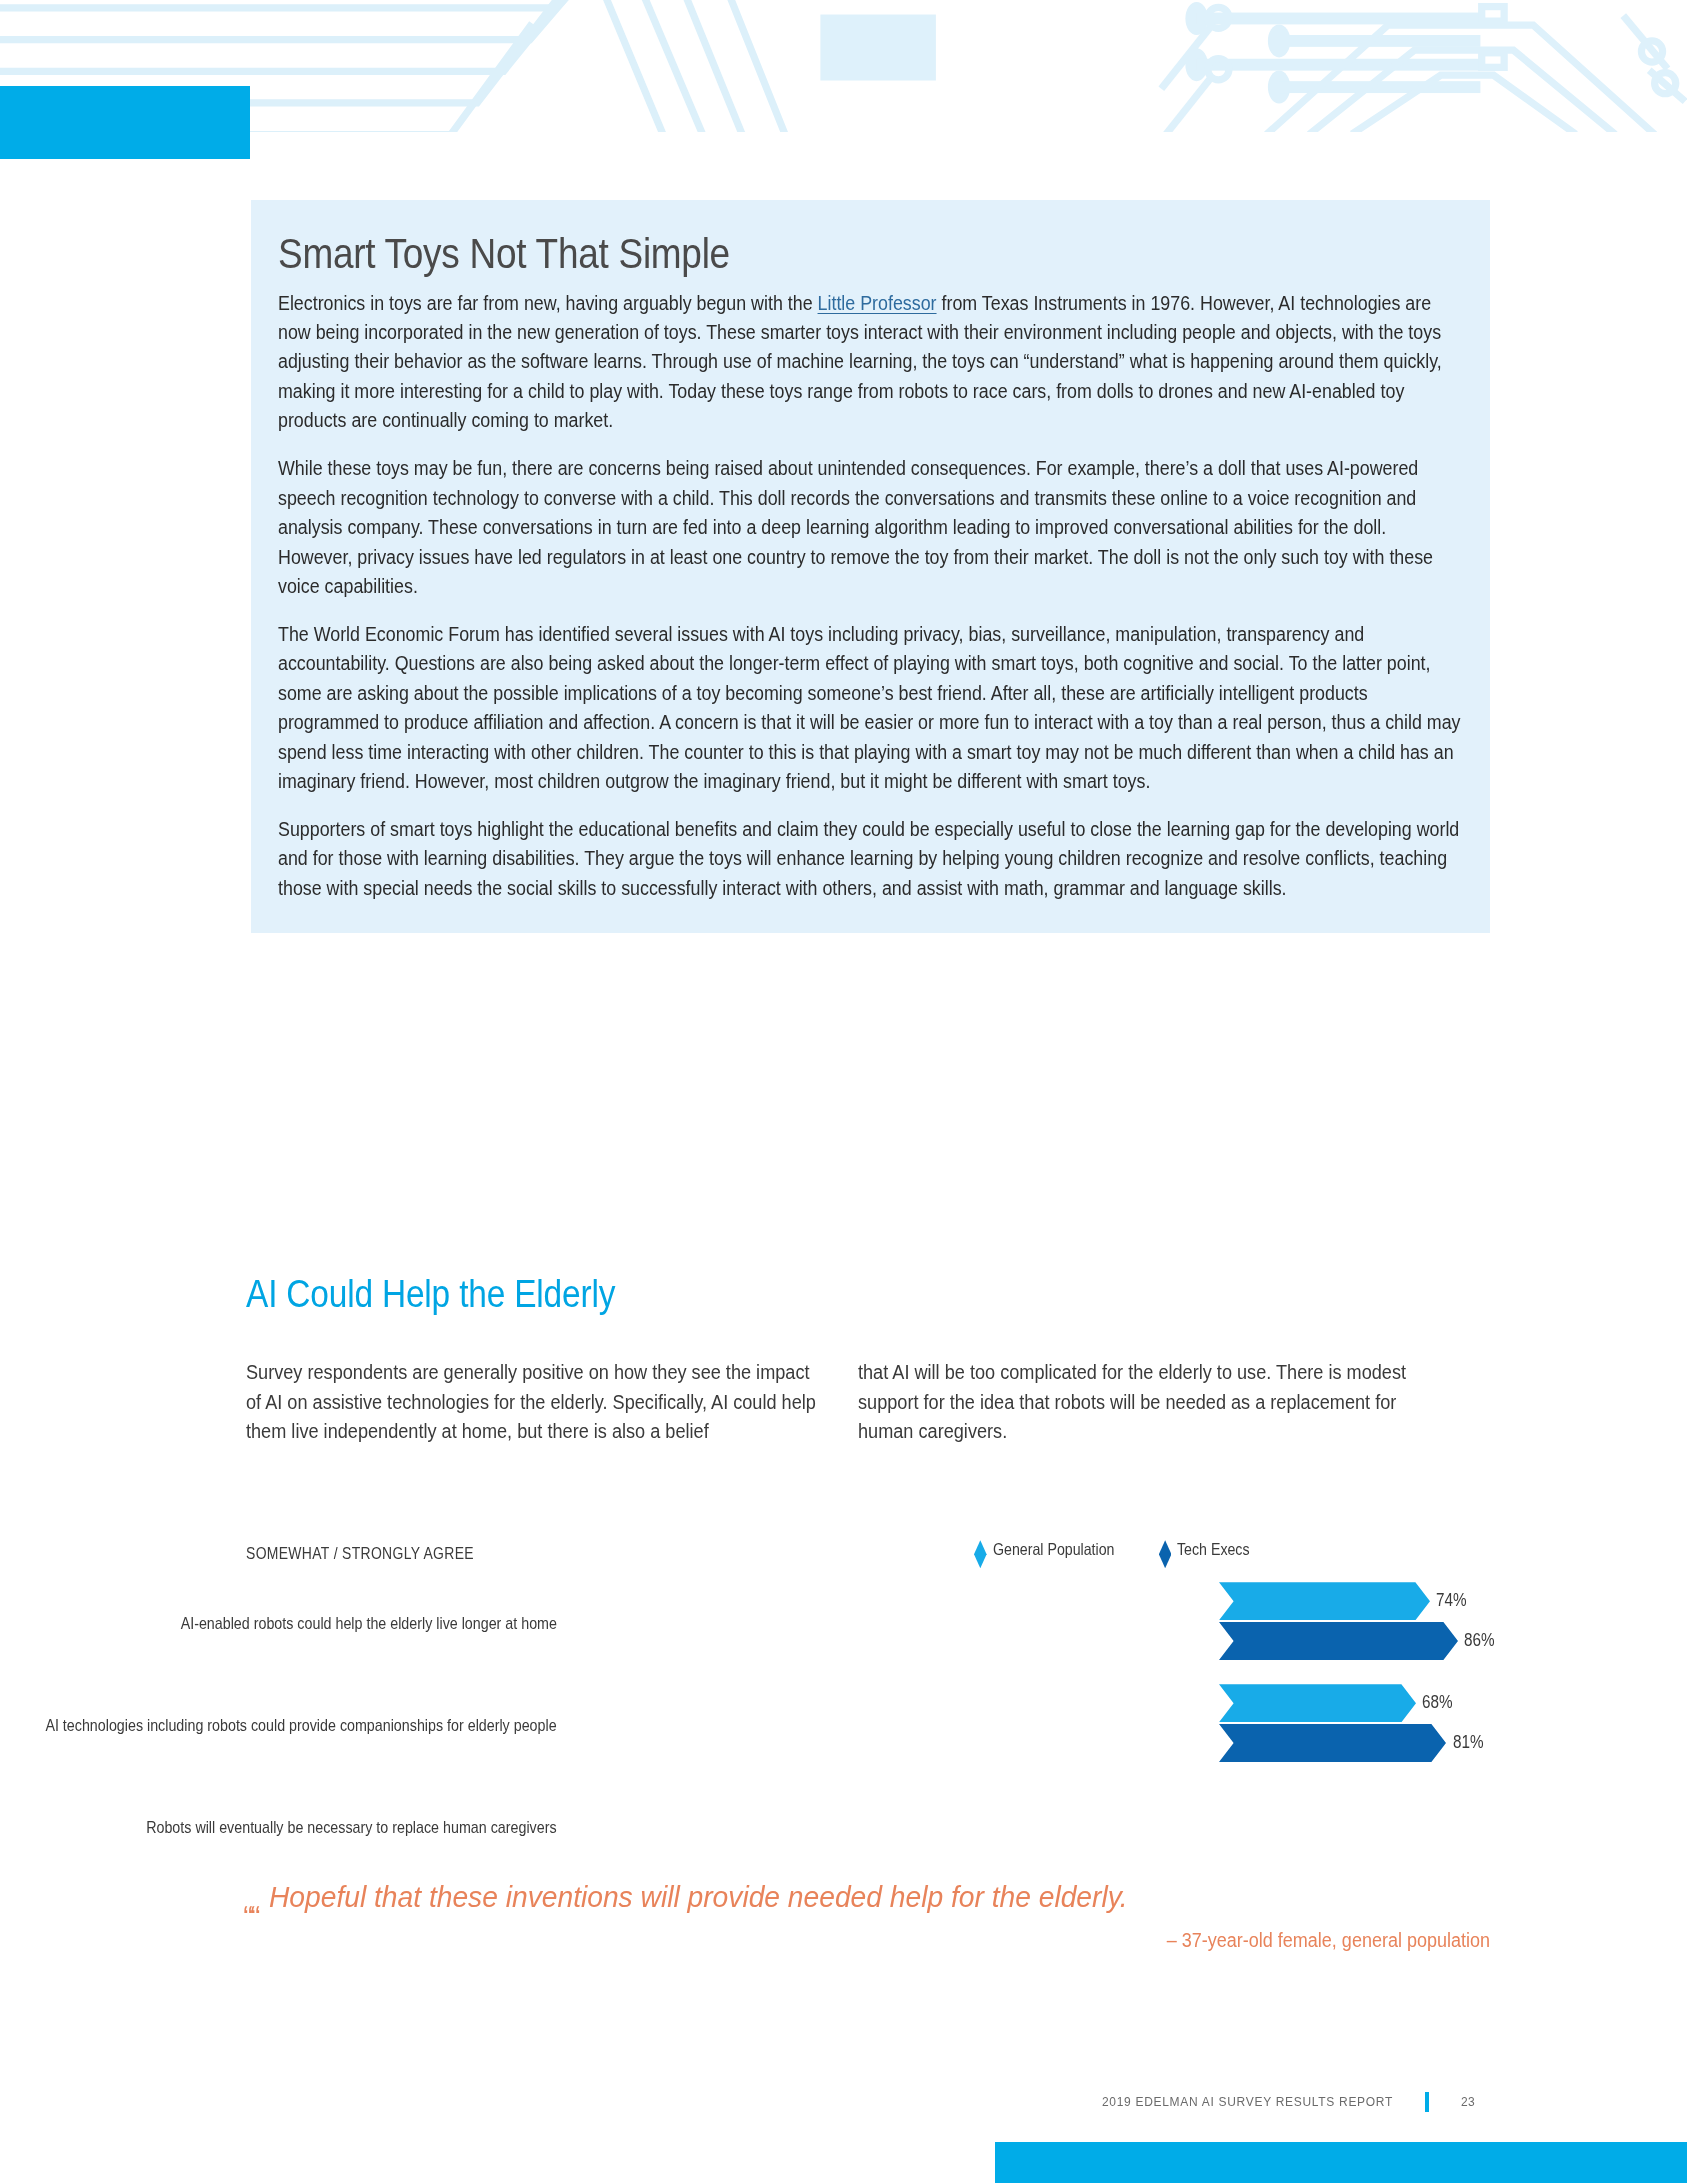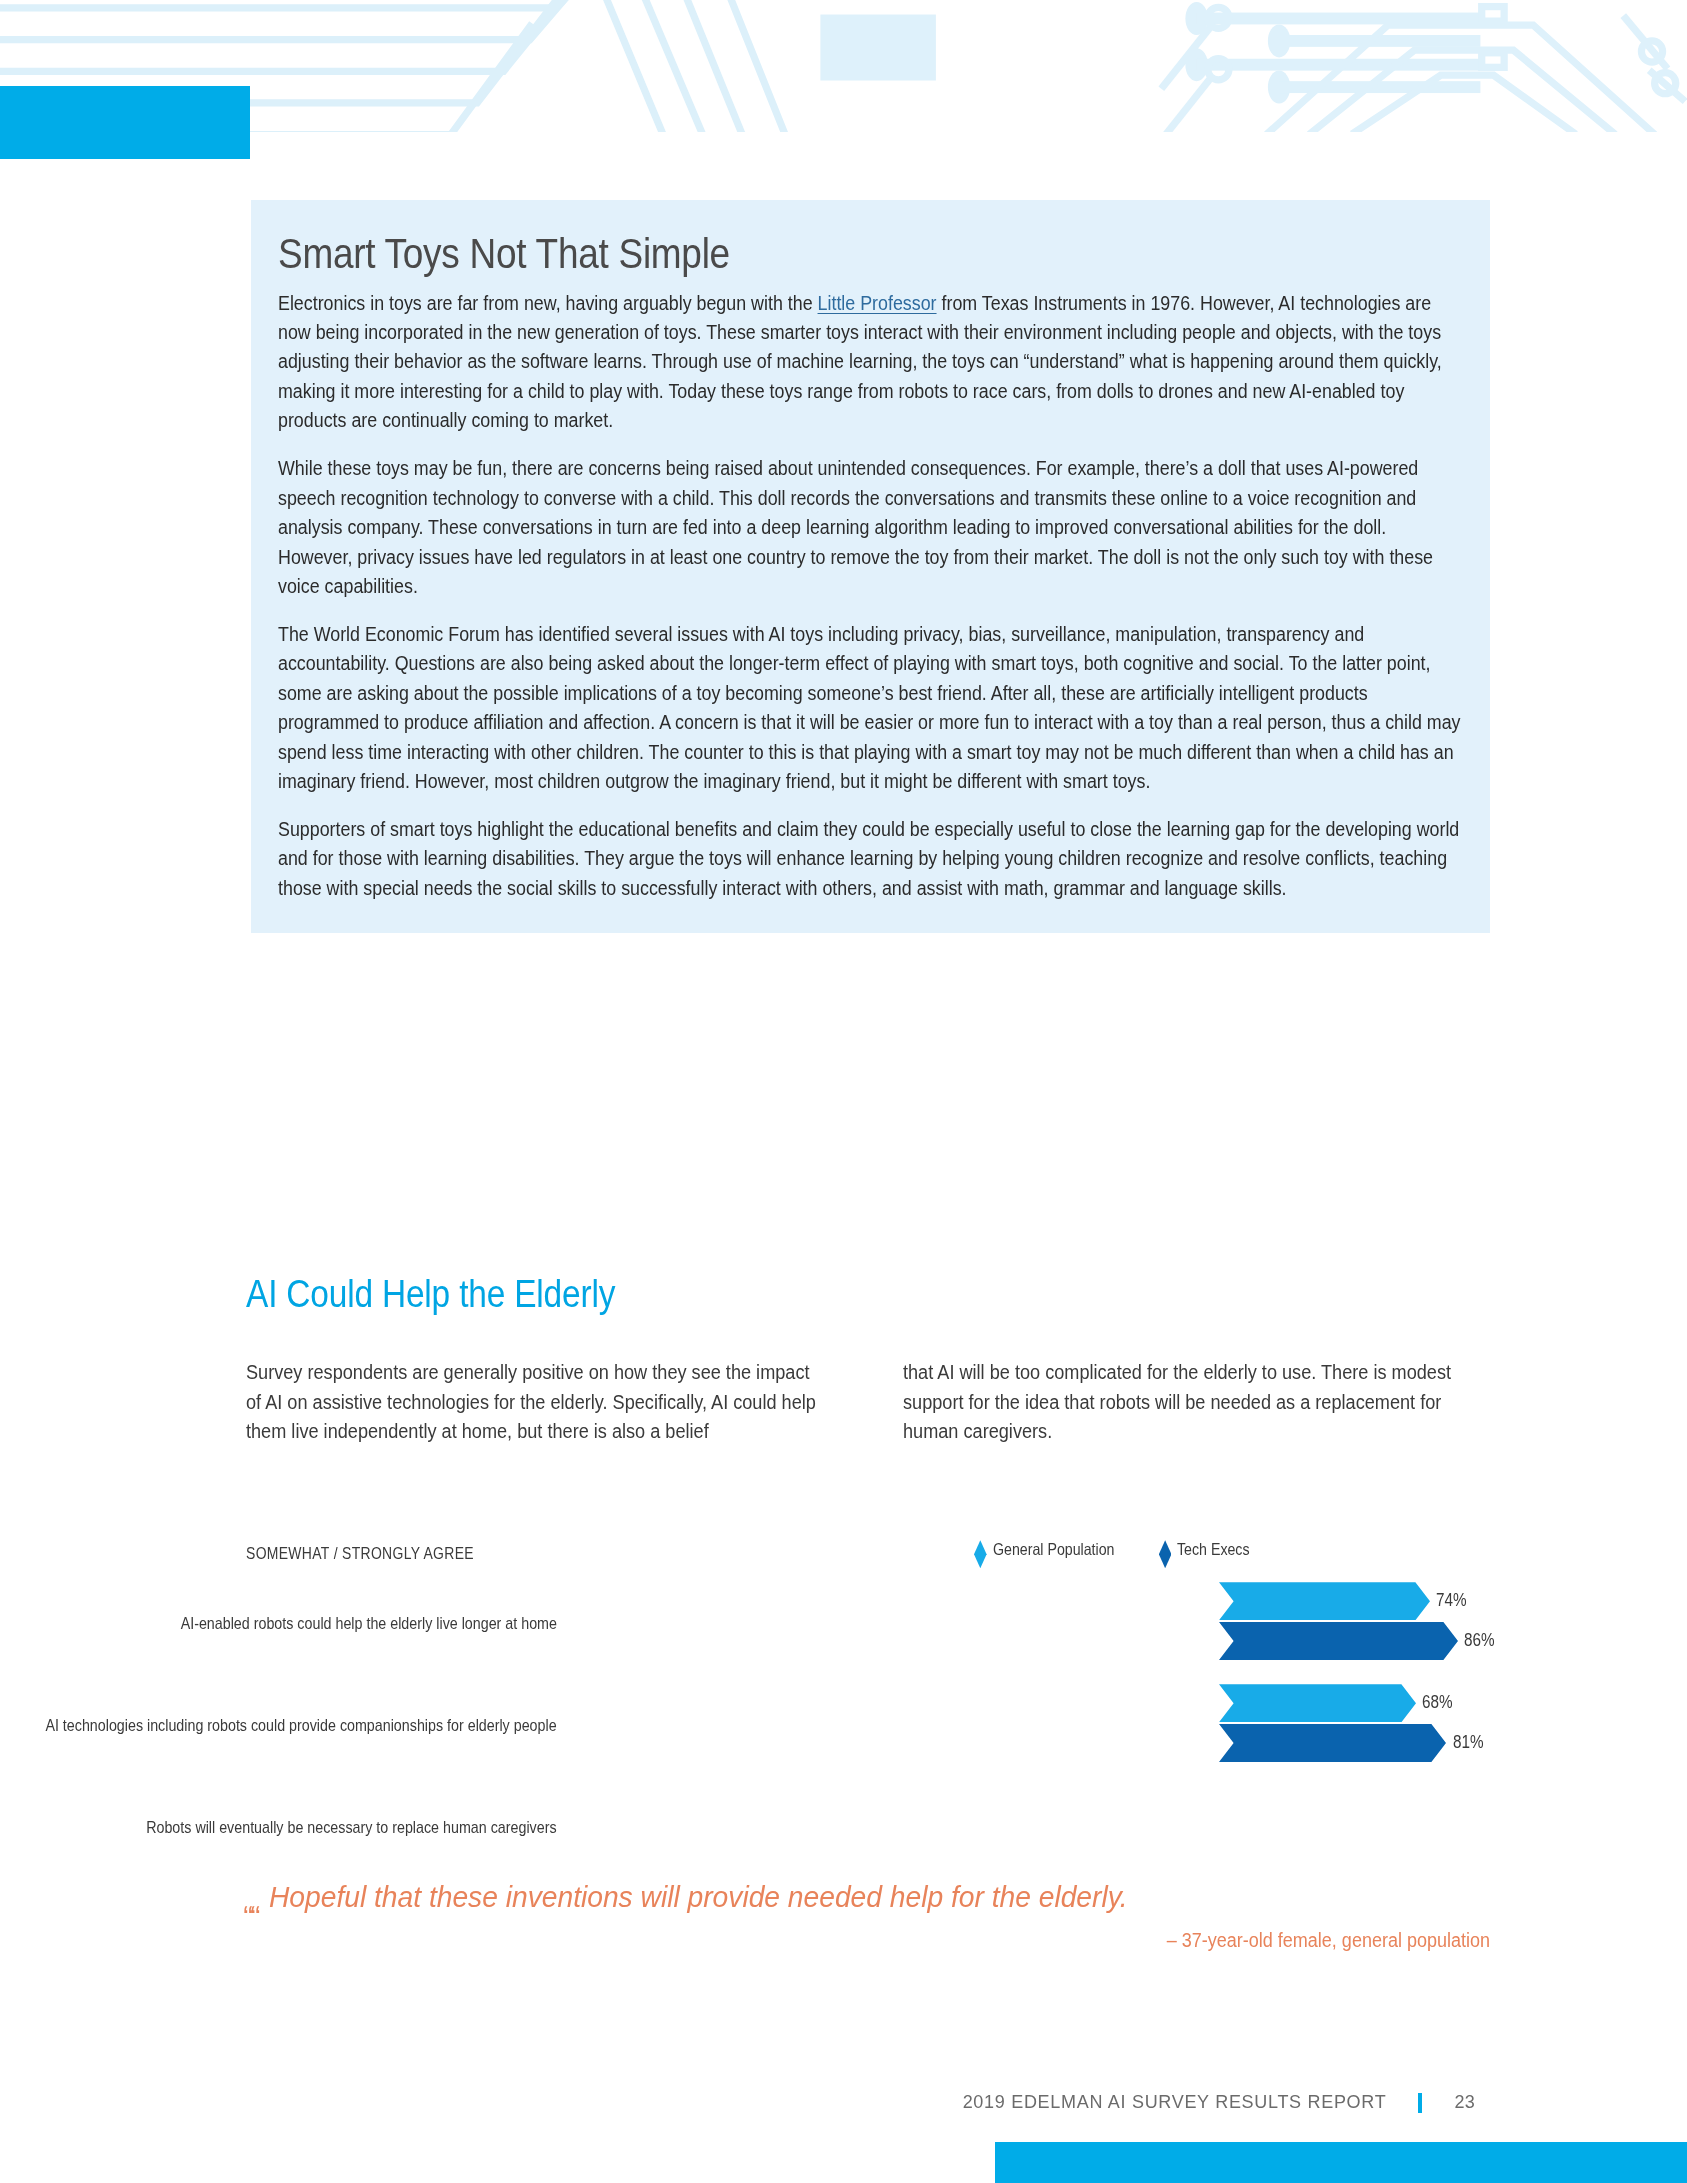--- a/index.html
+++ b/index.html
@@ -84,21 +84,21 @@
     transform-origin: left center;
   }
 
   
   .two-col {
     position: absolute;
     left: 246px;
     top: 1358px;
     width: 1244px;
     display: flex;
-    gap: 83px;
+    gap: 38px;
   }
   .two-col .col {
     width: 574px;
     font-family: "Liberation Sans Narrow", "Liberation Sans", sans-serif;
     font-size: 19.5px;
     line-height: 1.52;
     color: #3A3A3A;
   }
   .two-col .col p { margin:0; transform: scaleX(0.93); transform-origin: left top; width:107.5%; }
 
@@ -232,21 +232,21 @@
 
   
   .footer {
     position: absolute;
     right: 212px;
     top: 2092px;
     display: flex;
     align-items: center;
     gap: 32px;
     font-family: "Liberation Sans Narrow", "Liberation Sans", sans-serif;
-    font-size: 18px;
+    font-size: 12px;
     letter-spacing: 0.7px;
     color: #6B6B6B;
   }
   .footer-sep {
     display: inline-block;
     width: 4px; height: 20px;
     background: #00ACE8;
   }
   .footer-page { color: #6B6B6B; letter-spacing: 0.3px; }
   .footer-bar {

